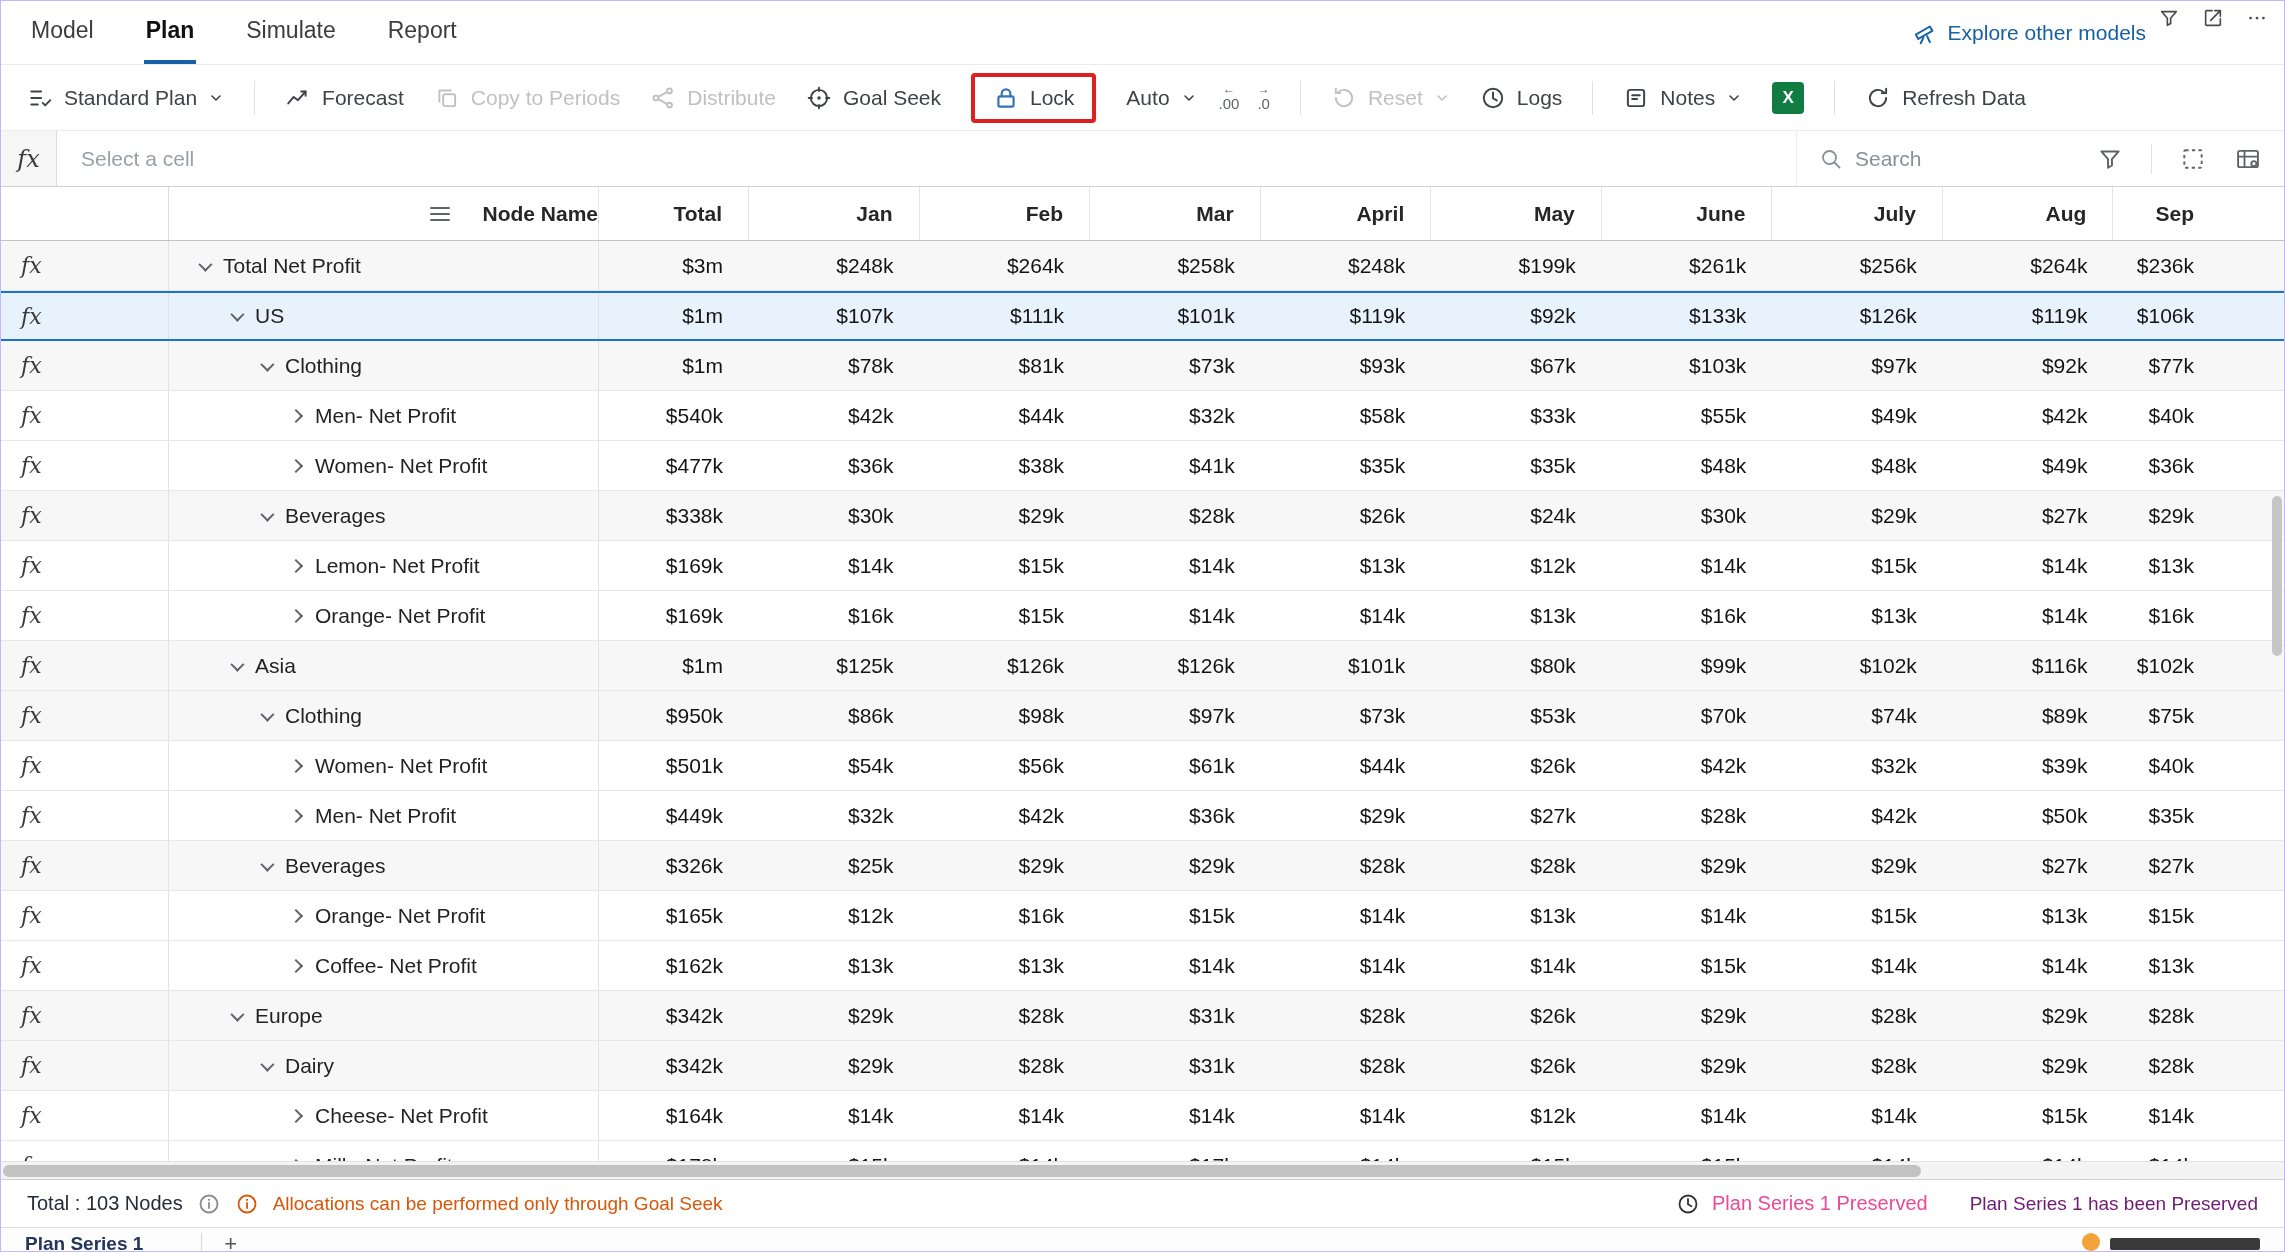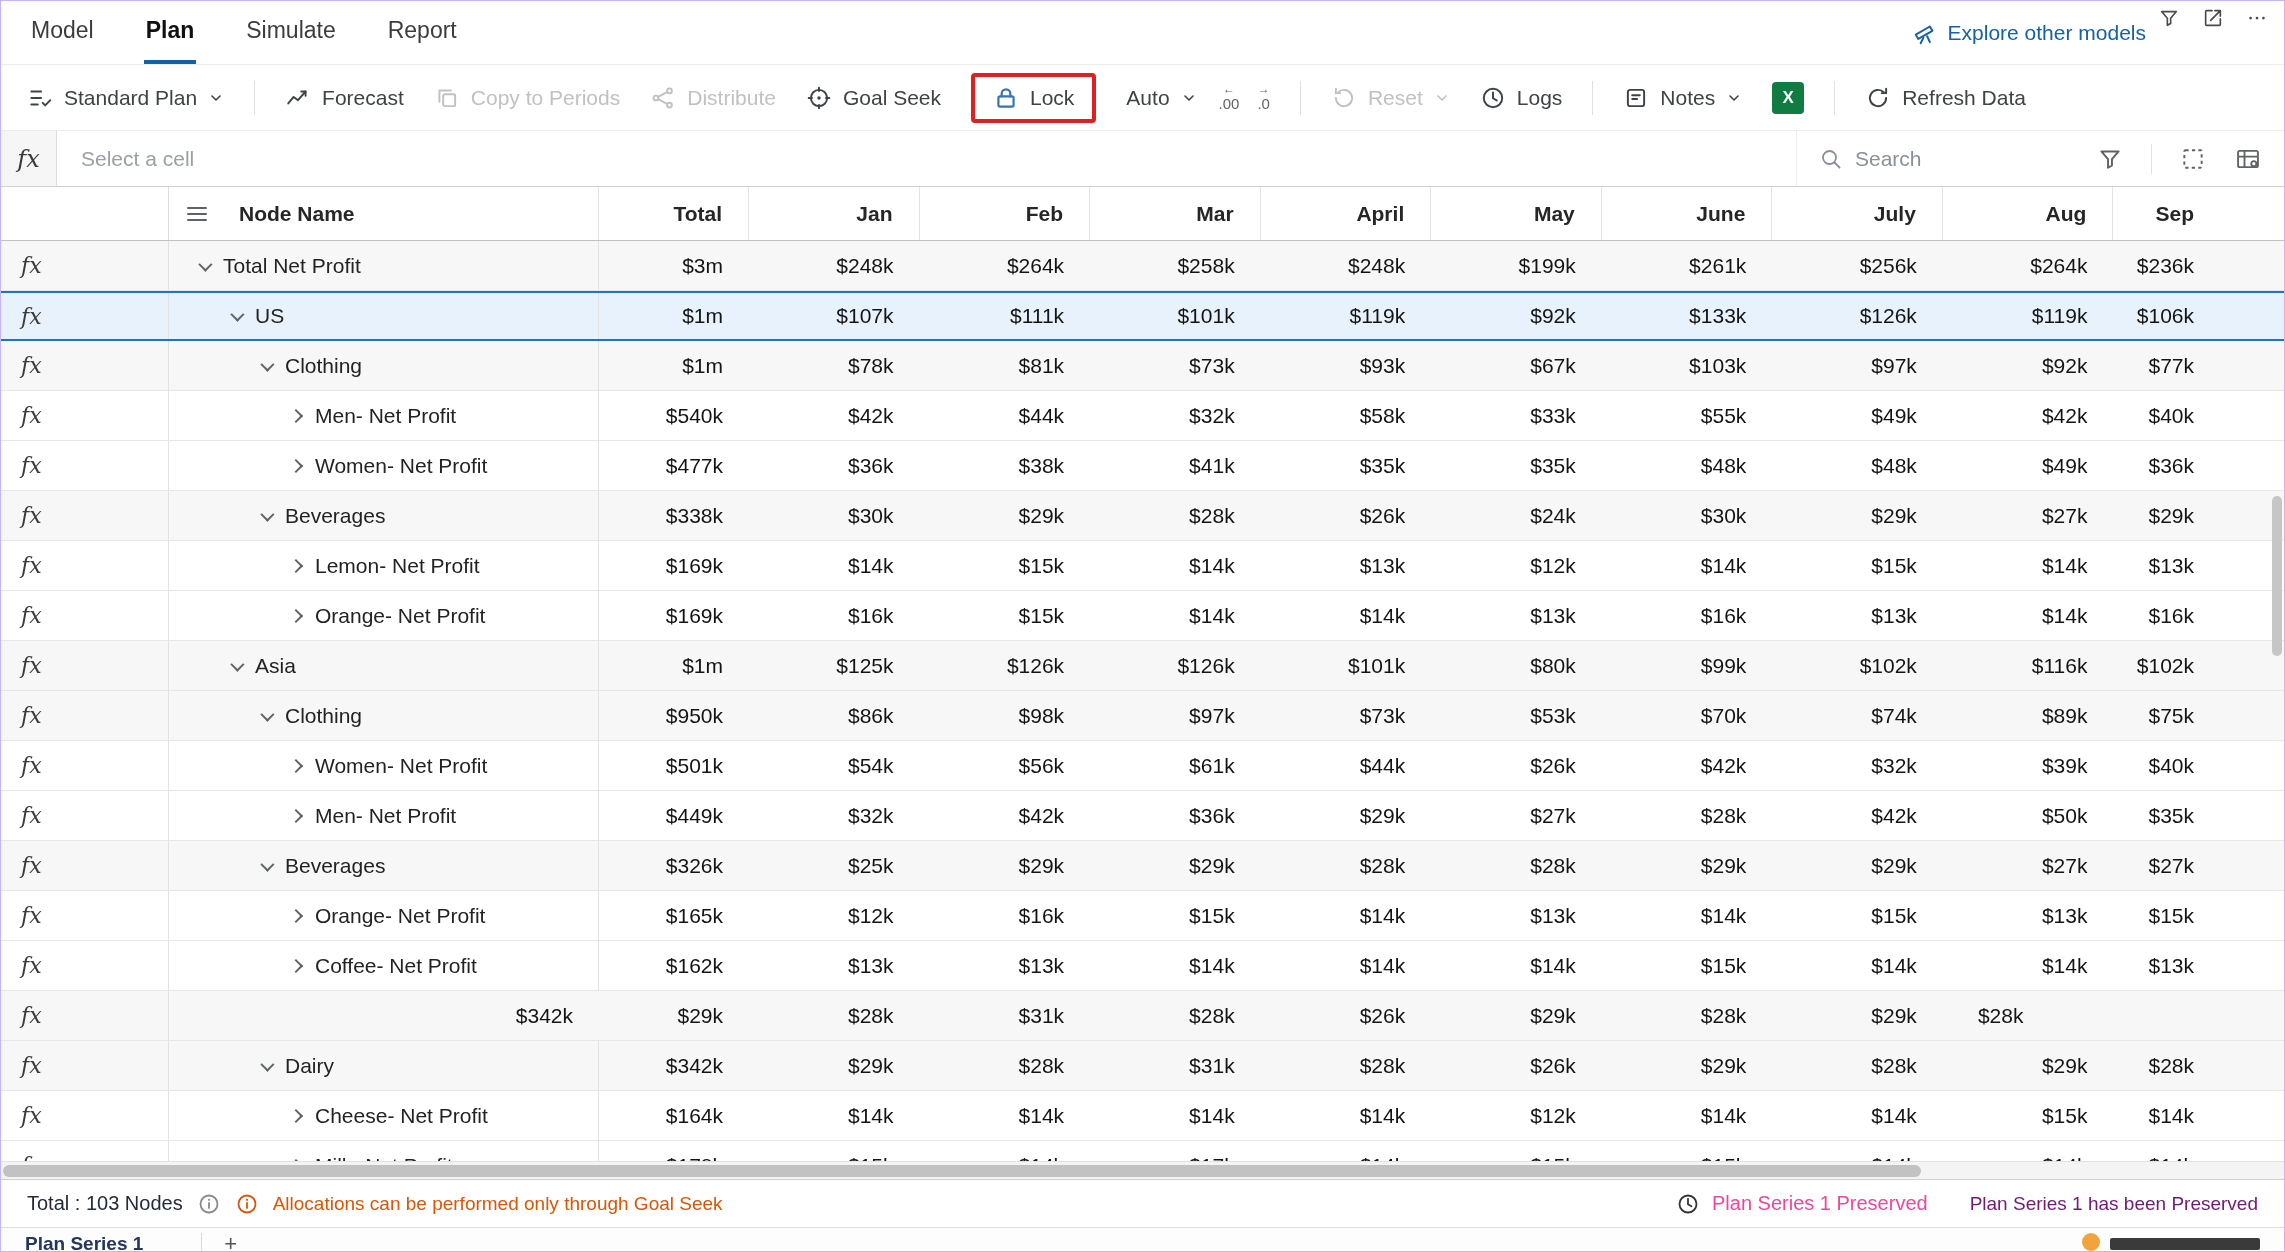--- a/index.html
+++ b/index.html
@@ -35,21 +35,21 @@
   .fb-right { display:flex; align-items:center; gap:28px; padding:0 22px; color:#5f6368; border-left:1px solid #eee; }
   .search-box { display:flex; align-items:center; gap:12px; width:250px; color:#8a9097; }
   .ph { font-size:21px; }
   .fb-div { width:1px; height:30px; background:#e2e2e2; }
 
   
   .grid-cols { display:grid; grid-template-columns:168px 430px 150px repeat(9, 1fr); }
   .grid-header { height:54px; flex:0 0 54px; border-bottom:1px solid #c2c2c2; font-size:21px; color:#262626; }
   .h-cell { display:flex; align-items:center; border-right:1px solid #e4e4e4; height:100%; }
   .h-cell.corner { border-right:1px solid #dcdcdc; }
-  .h-name { font-weight:700; gap:32px; padding-left:18px; }
+  .h-name { font-weight:700; gap:32px; padding-left:18px;justify-content:flex-end; }
   .h-val { font-weight:700; justify-content:flex-end; padding-right:26px; }
   .grid-header > div:last-child { padding-right:90px; border-right:none; }
   .burger { display:flex; flex-direction:column; gap:4px; width:20px; }
   .burger span { height:2px; background:#5f6368; border-radius:1px; display:block; }
 
   .grid-body { flex:1 1 auto; overflow:hidden; position:relative; }
   .row { height:50px; border-bottom:1px solid #e7e7e7; font-size:21px; background:#fff; }
   .row.parent { background:#f7f7f8; }
   .row.selected { background:#e8f2fc; border-top:2px solid #1b74c5; border-bottom:2px solid #1b74c5; }
   .cell { display:flex; align-items:center; height:100%; }
@@ -550,20 +550,24 @@
         <div class="cell val-col">$14k</div>
         <div class="cell val-col">$14k</div>
         <div class="cell val-col">$14k</div>
         <div class="cell val-col">$15k</div>
         <div class="cell val-col">$14k</div>
         <div class="cell val-col">$14k</div>
         <div class="cell val-col">$13k</div>
       </div>
       <div class="row grid-cols parent">
         <div class="cell fx-col">fx</div>
+        <div class="cell name-col" style="padding-left: 62px;">
+          <span class="chev down"></span>
+          <span>Europe</span>
+        </div>
         <div class="cell val-col">$342k</div>
         <div class="cell val-col">$29k</div>
         <div class="cell val-col">$28k</div>
         <div class="cell val-col">$31k</div>
         <div class="cell val-col">$28k</div>
         <div class="cell val-col">$26k</div>
         <div class="cell val-col">$29k</div>
         <div class="cell val-col">$28k</div>
         <div class="cell val-col">$29k</div>
         <div class="cell val-col">$28k</div>

